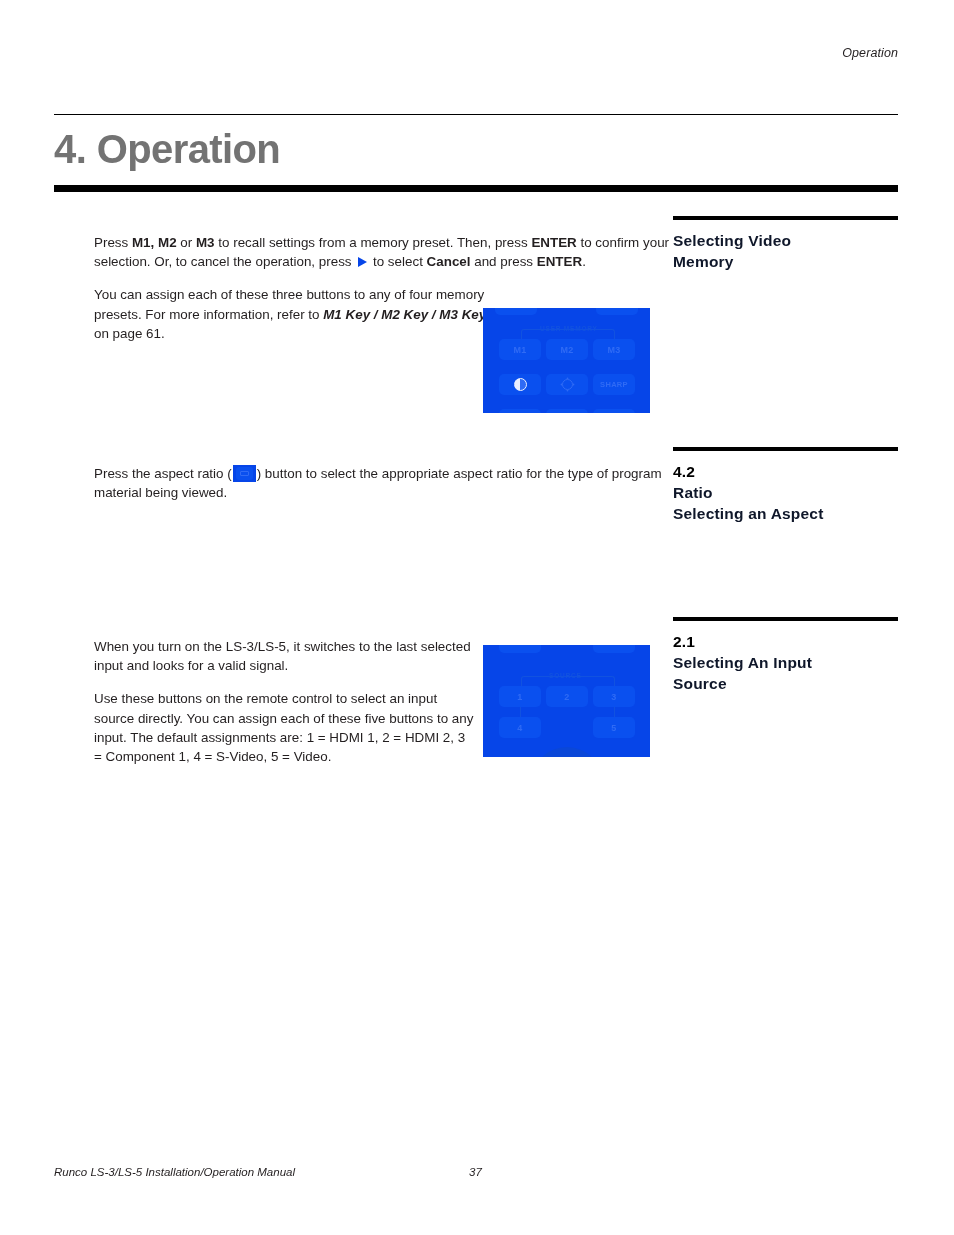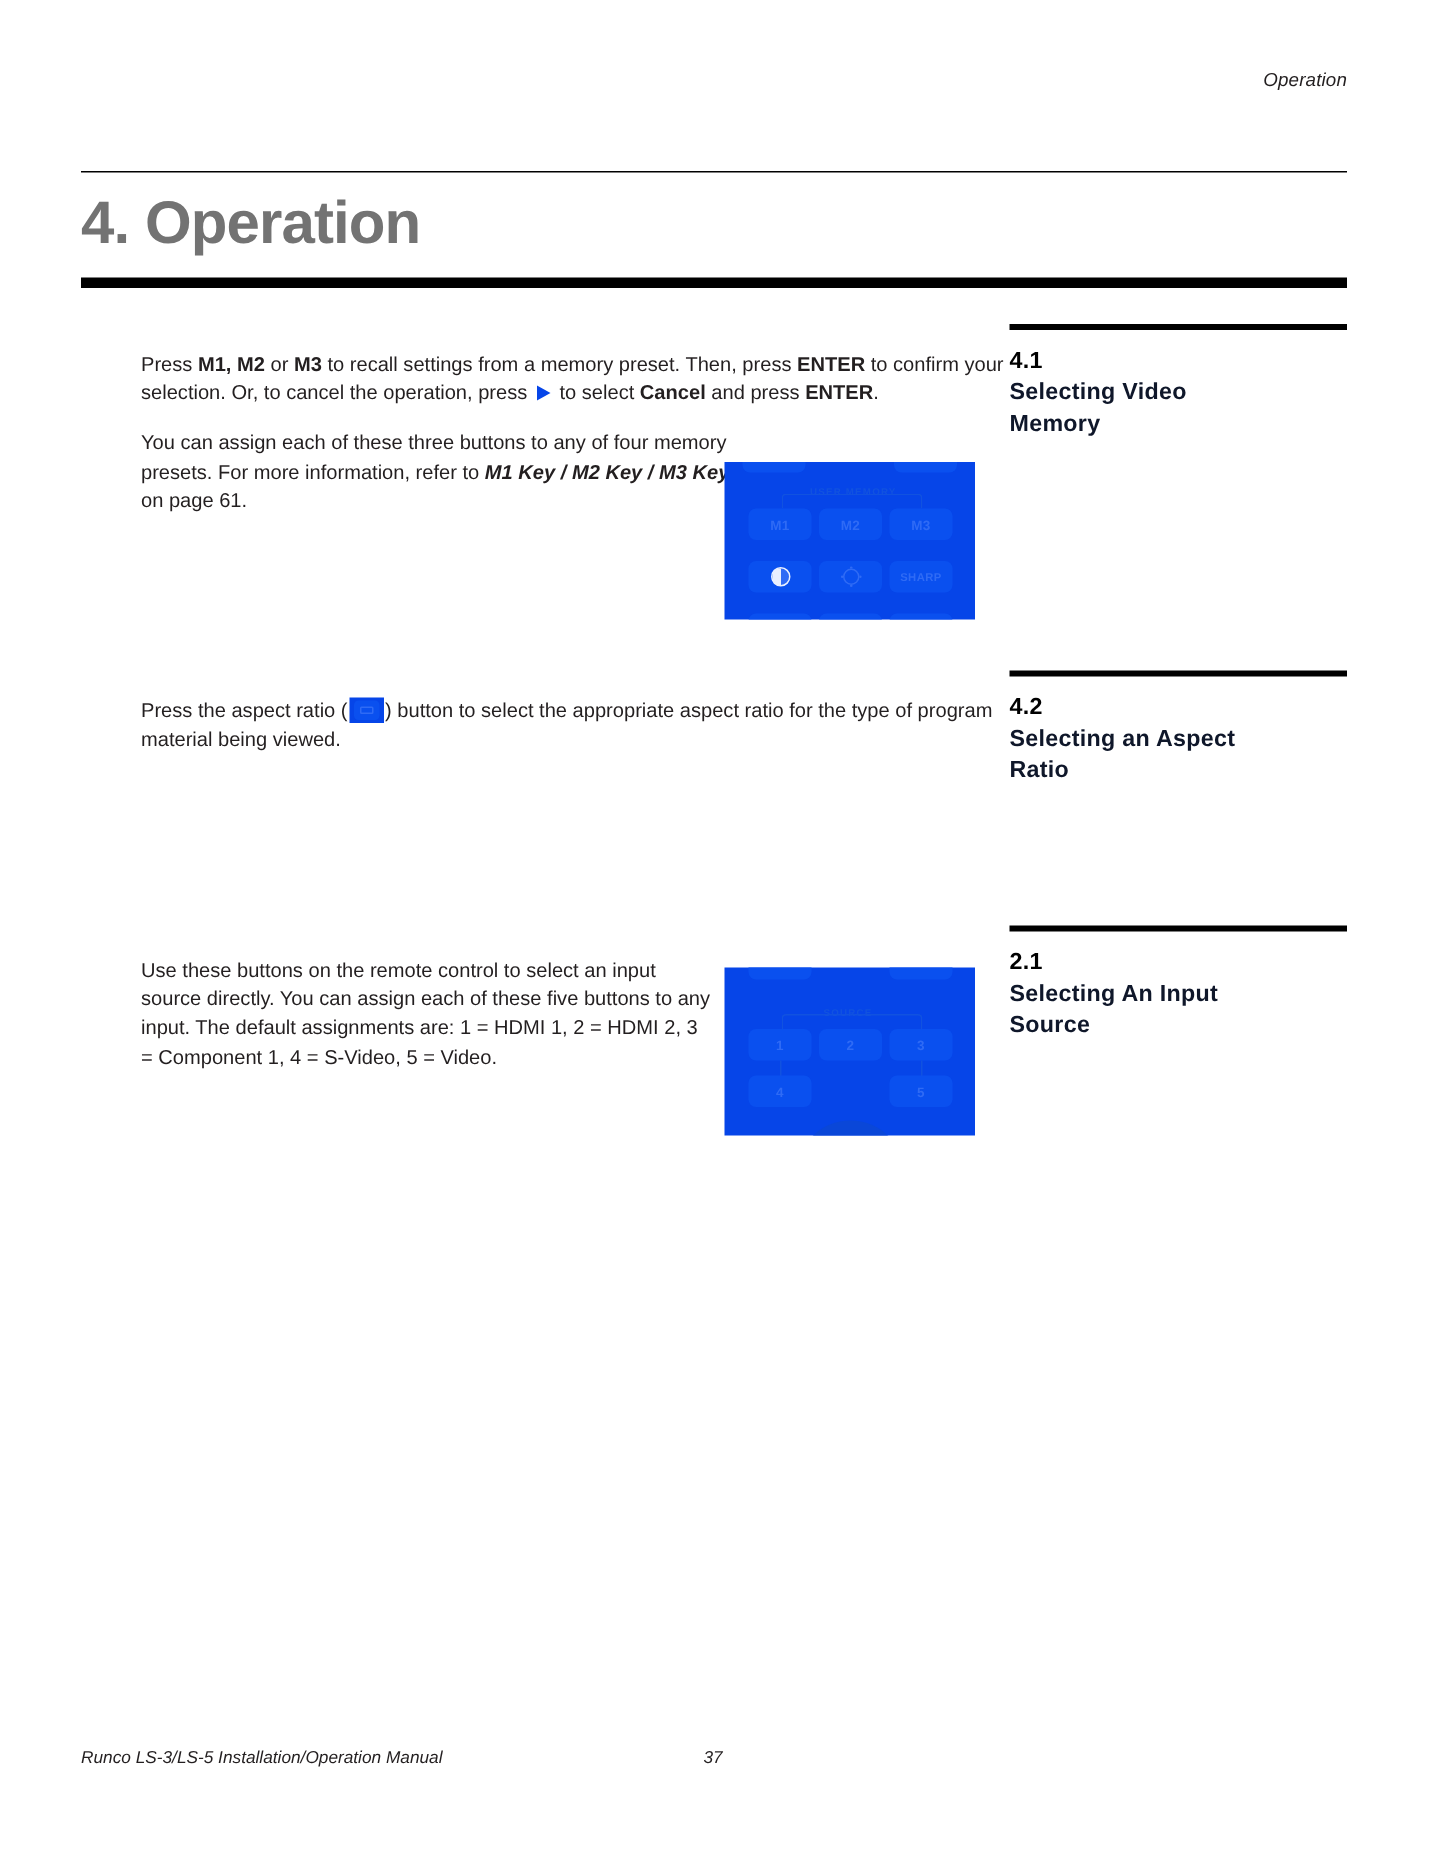--- a/index.html
+++ b/index.html
@@ -216,21 +216,20 @@
   <div class="running-head">Operation</div>
 
   <div class="rule-thin"></div>
 
   <div class="chapter-title">4. Operation</div>
 
   <div class="rule-thick"></div>
 
   <div class="sec sec-1">
     <div class="sec-rule"></div>
-    <div class="sec-num">4.1</div>
     <div class="sec-title">Selecting Video</div>
     <div class="sec-title">Memory</div>
   </div>
 
   <div class="bodycol blk-1">
     <p><span>Press </span><b>M1, M2</b><span> or </span><b>M3</b><span> to recall settings from a memory preset. Then, press </span><b>ENTER</b><span> to confirm your selection. Or, to cancel the operation, press </span><span class="arrow-glyph"></span><span> to select </span><b>Cancel</b><span> and press </span><b>ENTER</b><span>.</span></p>
 
     <p style="width:400px"><span>You can assign each of these three buttons to any of four memory presets. For more information, refer to </span><span class="bi">M1 Key / M2 Key / M3 Key</span><span> on page 61.</span></p>
   </div>
 
@@ -255,36 +254,37 @@
     <div class="rbtn" style="left:110px; top:66px; width:42px; height:21px; font-size:7.5px;">SHARP</div>
 
     <div class="rbtn" style="left:16px; top:101px; width:42px; height:21px;"></div>
     <div class="rbtn" style="left:63px; top:101px; width:42px; height:21px;"></div>
     <div class="rbtn" style="left:110px; top:101px; width:42px; height:21px;"></div>
   </div>
 
   <div class="sec sec-2">
     <div class="sec-rule"></div>
     <div class="sec-num">4.2</div>
+    <div class="sec-title">Ratio</div>
     <div class="sec-title">Selecting an Aspect</div>
-    <div class="sec-title">Ratio</div>
   </div>
 
   <div class="bodycol blk-2">
     <p><span>Press the aspect ratio (</span><span class="inline-btn"><span class="pad"></span><span class="scr"></span></span><span>) button to select the appropriate aspect ratio for the type of program material being viewed.</span></p>
   </div>
 
   <div class="sec sec-3">
     <div class="sec-rule"></div>
     <div class="sec-num">2.1</div>
     <div class="sec-title">Selecting An Input</div>
     <div class="sec-title">Source</div>
   </div>
 
   <div class="bodycol blk-3">
+    <p>When you turn on the LS-3/LS-5, it switches to the last selected input and looks for a valid signal.</p>
     <p>Use these buttons on the remote control to select an input source directly. You can assign each of these five buttons to any input. The default assignments are: 1 = HDMI 1, 2 = HDMI 2, 3 = Component 1, 4 = S-Video, 5 = Video.</p>
   </div>
 
 
   <div class="remote fig-2">
 
     <div class="rbtn" style="left:16px; top:-13px; width:42px; height:21px;"></div>
     <div class="rbtn" style="left:110px; top:-13px; width:42px; height:21px;"></div>
 
     <div class="bracket" style="left:38px; top:31px; width:92px; height:10px;"></div>

